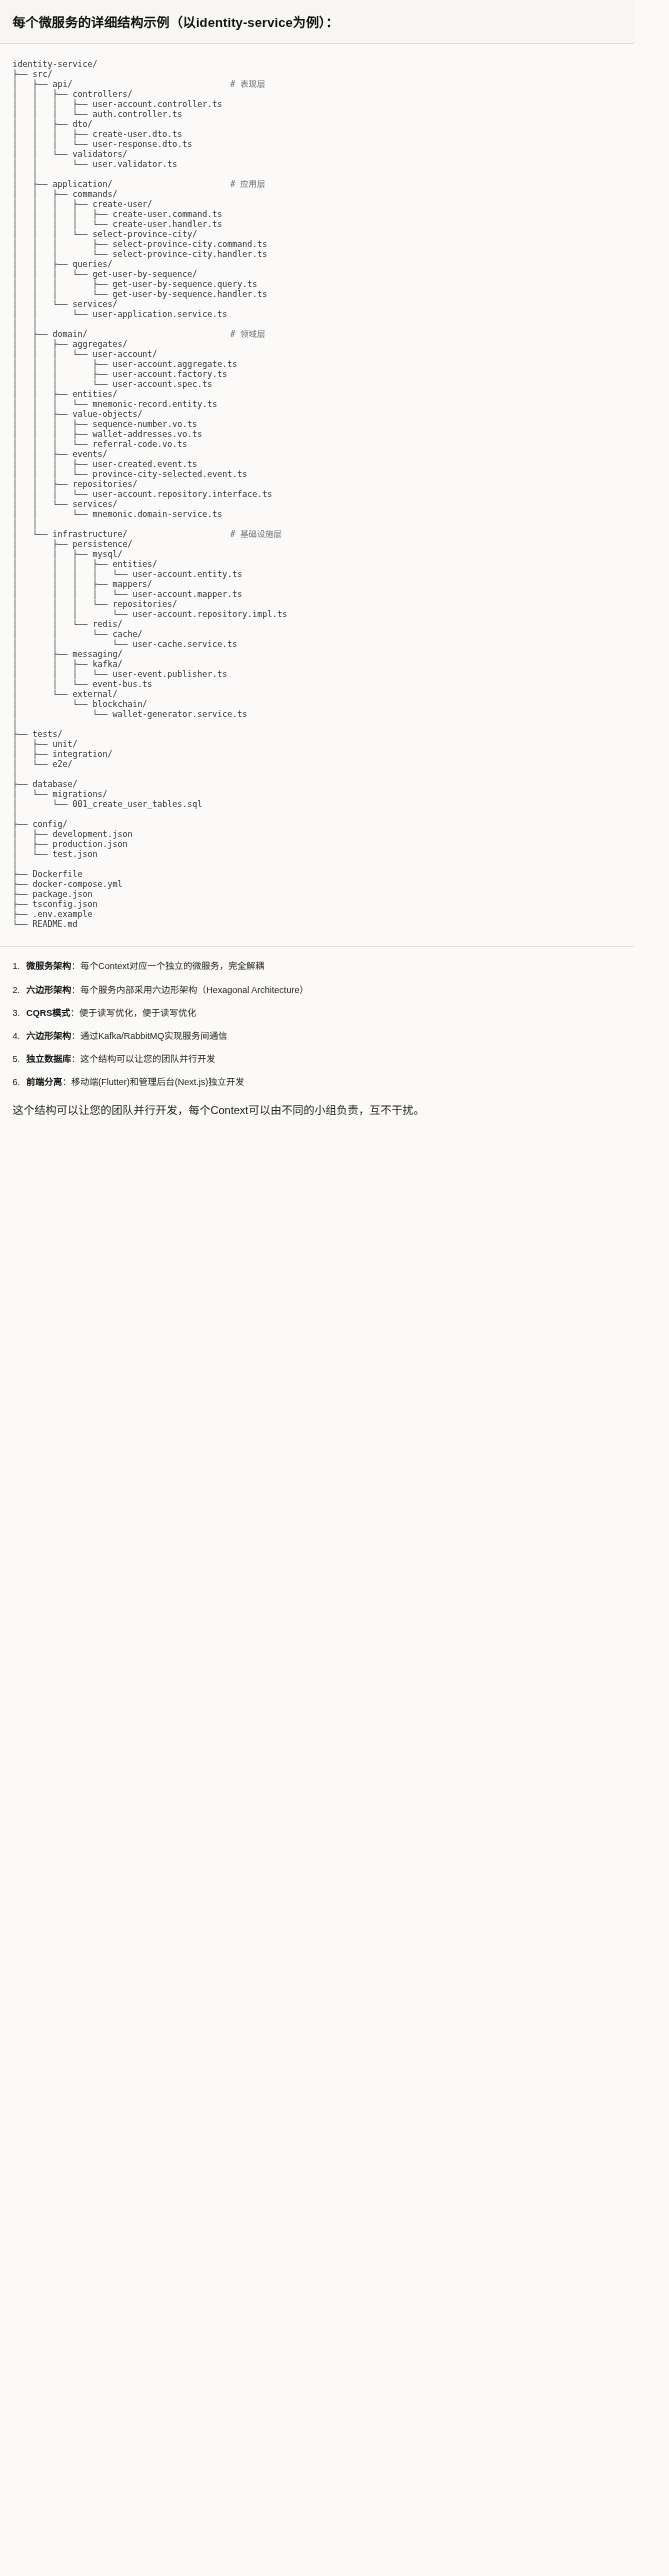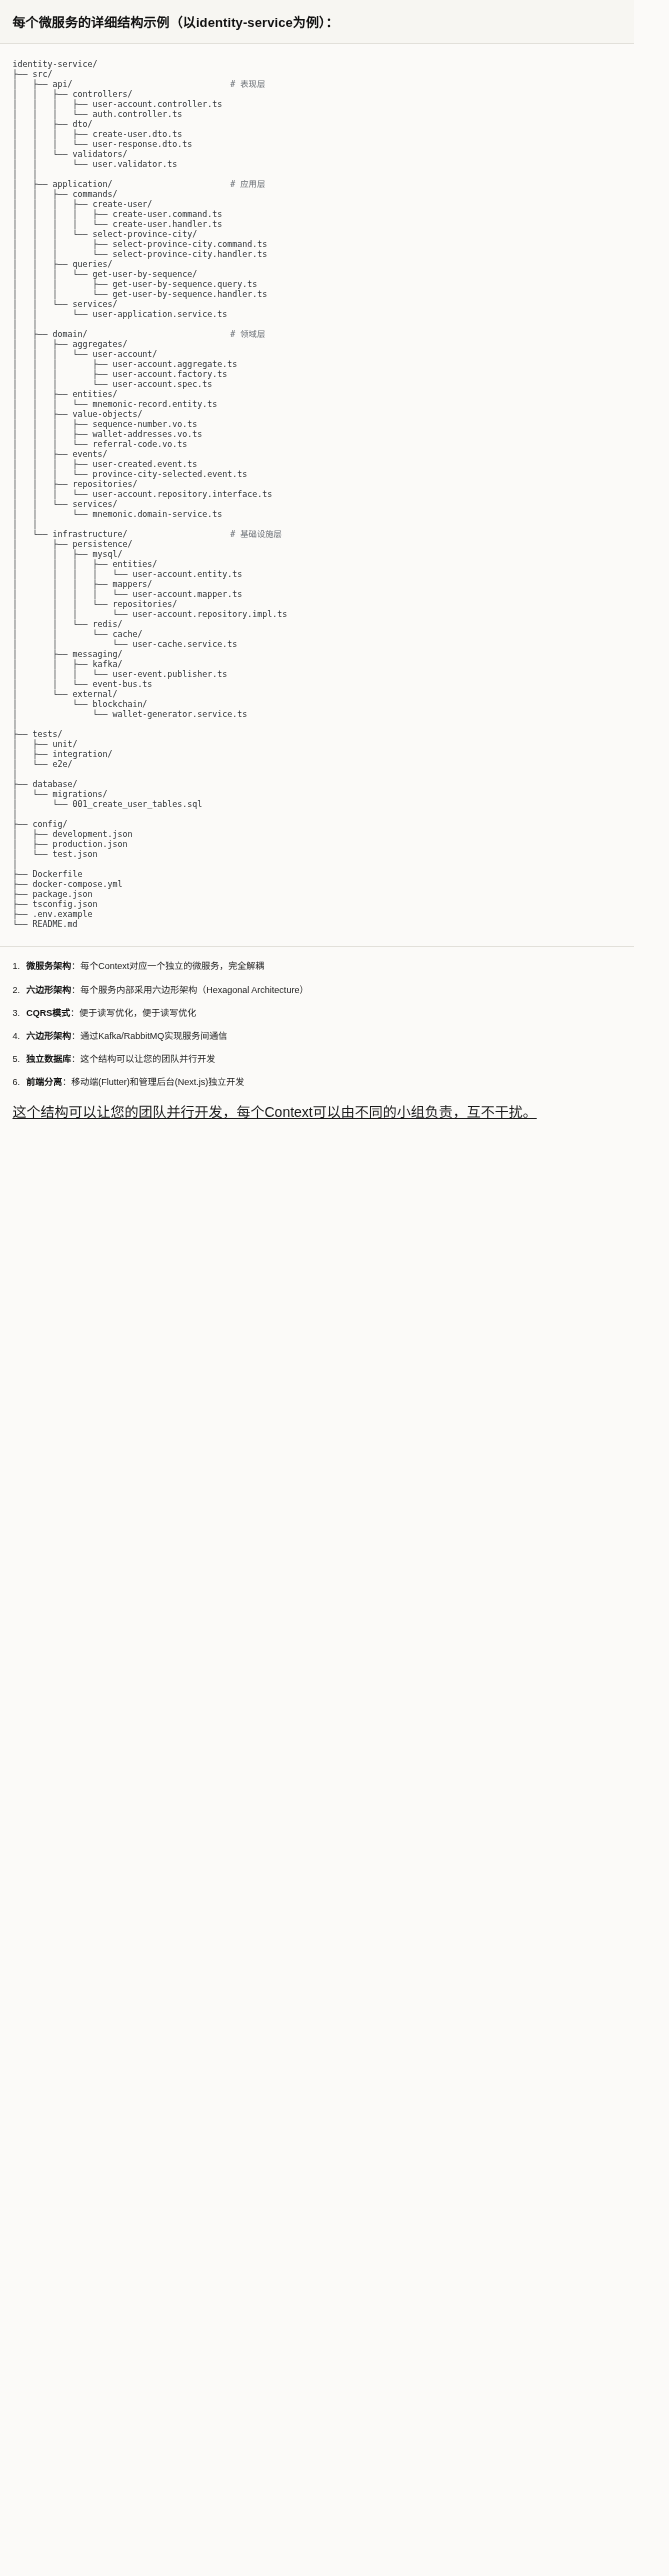--- a/index.html
+++ b/index.html
@@ -109,25 +109,24 @@
     color: #111;
     text-align: right;
   }
   ol.note-list li .sep {
     color: #1c1c1c;
   }
   ol.note-list li .txt {
     color: #1c1c1c;
   }
   .closing {
-    font-size: 14px;
+    font-size: 11px;
     line-height: 1.65;
     color: #1c1c1c;
     margin: 11.3px 0 0 0;
-    text-decoration: underline;
   }
 </style>
 </head>
 <body>
 
 <div class="page">
 
   <div class="doc-header">
     <h1 class="doc-title">每个微服务的详细结构示例（以identity-service为例）：</h1>
   </div>

